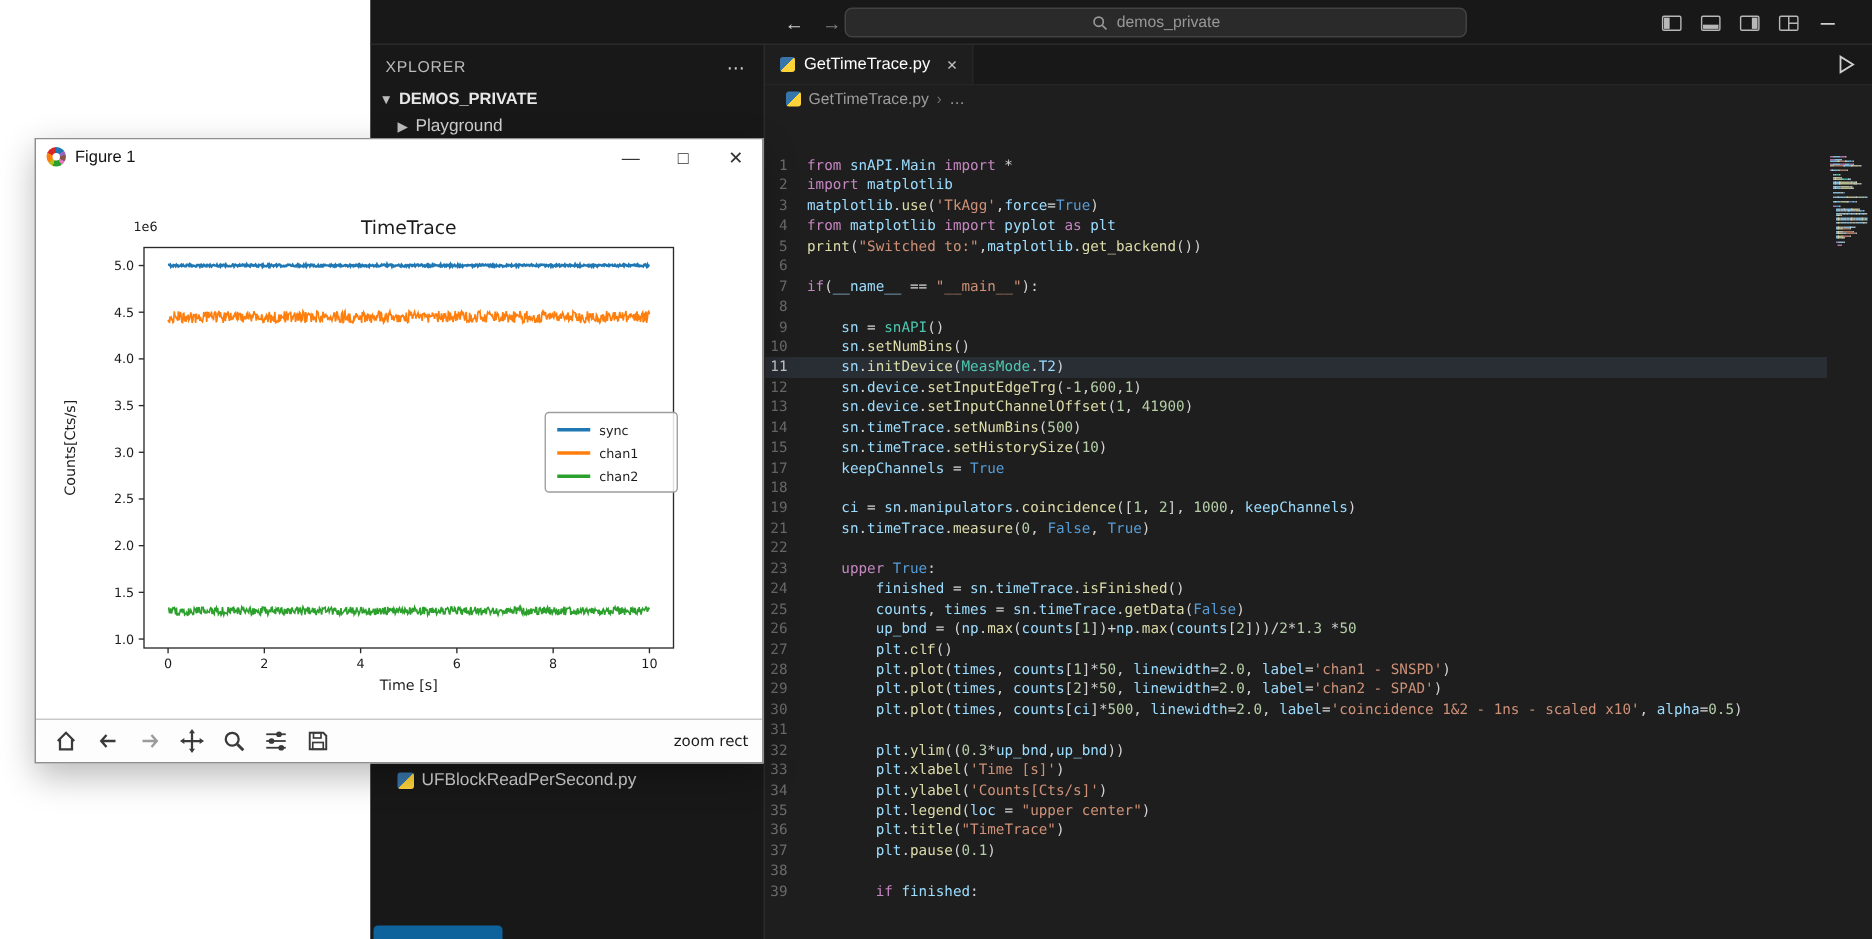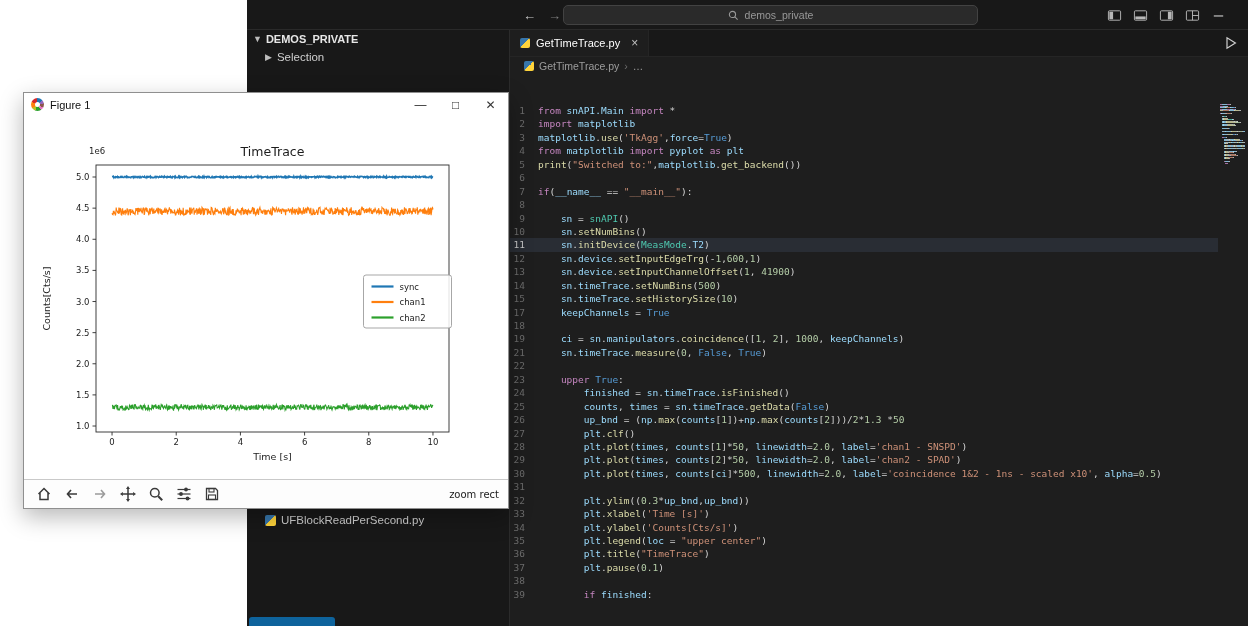--- a/index.html
+++ b/index.html
@@ -102,28 +102,32 @@
             <line x1="8" y1="3" x2="8" y2="13" stroke="#b8b8b8"></line>
             <line x1="8" y1="8" x2="14.5" y2="8" stroke="#b8b8b8"></line>
           </svg>
         <svg width="15" height="15" viewBox="0 0 16 16">
             <line x1="3" y1="8.5" x2="13" y2="8.5" stroke="#cfcfcf" stroke-width="1.2"></line>
           </svg>
       </div>
     </div>
 
     <div class="sidebar">
+      <div class="sb-header">
+        <span class="title">XPLORER</span>
+        <span class="dots">⋯</span>
+      </div>
       <div class="sb-root">
         <span class="chev">▼</span>
         <span>DEMOS_PRIVATE</span>
       </div>
       <div>
           <div class="tree-item">
             <span class="chev">▶</span>
-            <span>Selection</span>
+            <span>Playground</span>
           </div>
         </div>
       <div class="sb-bottom">
           <div class="tree-item">
             <span class="py-icon"></span>
             <span>UFBlockReadPerSecond.py</span>
           </div>
         </div>
       <div class="sb-selected"></div>
     </div>
@@ -165,21 +169,21 @@
           <div class="code-line"><span class="ln">15</span><span class="lc"><span style="color: rgb(212, 212, 212);">    </span><span style="color: rgb(156, 220, 254);">sn</span><span style="color: rgb(212, 212, 212);">.</span><span style="color: rgb(156, 220, 254);">timeTrace</span><span style="color: rgb(212, 212, 212);">.</span><span style="color: rgb(220, 220, 170);">setHistorySize</span><span style="color: rgb(212, 212, 212);">(</span><span style="color: rgb(181, 206, 168);">10</span><span style="color: rgb(212, 212, 212);">)</span></span></div>
           <div class="code-line"><span class="ln">17</span><span class="lc"><span style="color: rgb(212, 212, 212);">    </span><span style="color: rgb(156, 220, 254);">keepChannels</span><span style="color: rgb(212, 212, 212);"> = </span><span style="color: rgb(86, 156, 214);">True</span></span></div>
           <div class="code-line"><span class="ln">18</span><span class="lc"></span></div>
           <div class="code-line"><span class="ln">19</span><span class="lc"><span style="color: rgb(212, 212, 212);">    </span><span style="color: rgb(156, 220, 254);">ci</span><span style="color: rgb(212, 212, 212);"> = </span><span style="color: rgb(156, 220, 254);">sn</span><span style="color: rgb(212, 212, 212);">.</span><span style="color: rgb(156, 220, 254);">manipulators</span><span style="color: rgb(212, 212, 212);">.</span><span style="color: rgb(220, 220, 170);">coincidence</span><span style="color: rgb(212, 212, 212);">([</span><span style="color: rgb(181, 206, 168);">1</span><span style="color: rgb(212, 212, 212);">, </span><span style="color: rgb(181, 206, 168);">2</span><span style="color: rgb(212, 212, 212);">], </span><span style="color: rgb(181, 206, 168);">1000</span><span style="color: rgb(212, 212, 212);">, </span><span style="color: rgb(156, 220, 254);">keepChannels</span><span style="color: rgb(212, 212, 212);">)</span></span></div>
           <div class="code-line"><span class="ln">21</span><span class="lc"><span style="color: rgb(212, 212, 212);">    </span><span style="color: rgb(156, 220, 254);">sn</span><span style="color: rgb(212, 212, 212);">.</span><span style="color: rgb(156, 220, 254);">timeTrace</span><span style="color: rgb(212, 212, 212);">.</span><span style="color: rgb(220, 220, 170);">measure</span><span style="color: rgb(212, 212, 212);">(</span><span style="color: rgb(181, 206, 168);">0</span><span style="color: rgb(212, 212, 212);">, </span><span style="color: rgb(86, 156, 214);">False</span><span style="color: rgb(212, 212, 212);">, </span><span style="color: rgb(86, 156, 214);">True</span><span style="color: rgb(212, 212, 212);">)</span></span></div>
           <div class="code-line"><span class="ln">22</span><span class="lc"></span></div>
           <div class="code-line"><span class="ln">23</span><span class="lc"><span style="color: rgb(212, 212, 212);">    </span><span style="color: rgb(197, 134, 192);">upper </span><span style="color: rgb(86, 156, 214);">True</span><span style="color: rgb(212, 212, 212);">:</span></span></div>
           <div class="code-line"><span class="ln">24</span><span class="lc"><span style="color: rgb(212, 212, 212);">        </span><span style="color: rgb(156, 220, 254);">finished</span><span style="color: rgb(212, 212, 212);"> = </span><span style="color: rgb(156, 220, 254);">sn</span><span style="color: rgb(212, 212, 212);">.</span><span style="color: rgb(156, 220, 254);">timeTrace</span><span style="color: rgb(212, 212, 212);">.</span><span style="color: rgb(220, 220, 170);">isFinished</span><span style="color: rgb(212, 212, 212);">()</span></span></div>
           <div class="code-line"><span class="ln">25</span><span class="lc"><span style="color: rgb(212, 212, 212);">        </span><span style="color: rgb(156, 220, 254);">counts</span><span style="color: rgb(212, 212, 212);">, </span><span style="color: rgb(156, 220, 254);">times</span><span style="color: rgb(212, 212, 212);"> = </span><span style="color: rgb(156, 220, 254);">sn</span><span style="color: rgb(212, 212, 212);">.</span><span style="color: rgb(156, 220, 254);">timeTrace</span><span style="color: rgb(212, 212, 212);">.</span><span style="color: rgb(220, 220, 170);">getData</span><span style="color: rgb(212, 212, 212);">(</span><span style="color: rgb(86, 156, 214);">False</span><span style="color: rgb(212, 212, 212);">)</span></span></div>
           <div class="code-line"><span class="ln">26</span><span class="lc"><span style="color: rgb(212, 212, 212);">        </span><span style="color: rgb(156, 220, 254);">up_bnd</span><span style="color: rgb(212, 212, 212);"> = (</span><span style="color: rgb(156, 220, 254);">np</span><span style="color: rgb(212, 212, 212);">.</span><span style="color: rgb(220, 220, 170);">max</span><span style="color: rgb(212, 212, 212);">(</span><span style="color: rgb(156, 220, 254);">counts</span><span style="color: rgb(212, 212, 212);">[</span><span style="color: rgb(181, 206, 168);">1</span><span style="color: rgb(212, 212, 212);">])+</span><span style="color: rgb(156, 220, 254);">np</span><span style="color: rgb(212, 212, 212);">.</span><span style="color: rgb(220, 220, 170);">max</span><span style="color: rgb(212, 212, 212);">(</span><span style="color: rgb(156, 220, 254);">counts</span><span style="color: rgb(212, 212, 212);">[</span><span style="color: rgb(181, 206, 168);">2</span><span style="color: rgb(212, 212, 212);">]))/</span><span style="color: rgb(181, 206, 168);">2</span><span style="color: rgb(212, 212, 212);">*</span><span style="color: rgb(181, 206, 168);">1.3</span><span style="color: rgb(212, 212, 212);"> *</span><span style="color: rgb(181, 206, 168);">50</span></span></div>
-          <div class="code-line"><span class="ln">27</span><span class="lc"><span style="color: rgb(212, 212, 212);">        </span><span style="color: rgb(156, 220, 254);">plt</span><span style="color: rgb(212, 212, 212);">.</span><span style="color: rgb(220, 220, 170);">clf</span><span style="color: rgb(212, 212, 212);">()</span></span></div>
+          <div class="code-line"><span class="ln">27</span><span class="lc"><span style="color: rgb(212, 212, 212);">        </span><span style="color: rgb(156, 220, 254);">plt</span><span style="color: rgb(212, 212, 212);">.</span><span style="color: rgb(220, 220, 170); font-family: Liberation Mono, monospace;">clf</span><span style="color: rgb(212, 212, 212);">()</span></span></div>
           <div class="code-line"><span class="ln">28</span><span class="lc"><span style="color: rgb(212, 212, 212);">        </span><span style="color: rgb(156, 220, 254);">plt</span><span style="color: rgb(212, 212, 212);">.</span><span style="color: rgb(220, 220, 170);">plot</span><span style="color: rgb(212, 212, 212);">(</span><span style="color: rgb(156, 220, 254);">times</span><span style="color: rgb(212, 212, 212);">, </span><span style="color: rgb(156, 220, 254);">counts</span><span style="color: rgb(212, 212, 212);">[</span><span style="color: rgb(181, 206, 168);">1</span><span style="color: rgb(212, 212, 212);">]*</span><span style="color: rgb(181, 206, 168);">50</span><span style="color: rgb(212, 212, 212);">, </span><span style="color: rgb(156, 220, 254);">linewidth</span><span style="color: rgb(212, 212, 212);">=</span><span style="color: rgb(181, 206, 168);">2.0</span><span style="color: rgb(212, 212, 212);">, </span><span style="color: rgb(156, 220, 254);">label</span><span style="color: rgb(212, 212, 212);">=</span><span style="color: rgb(206, 145, 120);">'chan1 - SNSPD'</span><span style="color: rgb(212, 212, 212);">)</span></span></div>
           <div class="code-line"><span class="ln">29</span><span class="lc"><span style="color: rgb(212, 212, 212);">        </span><span style="color: rgb(156, 220, 254);">plt</span><span style="color: rgb(212, 212, 212);">.</span><span style="color: rgb(220, 220, 170);">plot</span><span style="color: rgb(212, 212, 212);">(</span><span style="color: rgb(156, 220, 254);">times</span><span style="color: rgb(212, 212, 212);">, </span><span style="color: rgb(156, 220, 254);">counts</span><span style="color: rgb(212, 212, 212);">[</span><span style="color: rgb(181, 206, 168);">2</span><span style="color: rgb(212, 212, 212);">]*</span><span style="color: rgb(181, 206, 168);">50</span><span style="color: rgb(212, 212, 212);">, </span><span style="color: rgb(156, 220, 254);">linewidth</span><span style="color: rgb(212, 212, 212);">=</span><span style="color: rgb(181, 206, 168);">2.0</span><span style="color: rgb(212, 212, 212);">, </span><span style="color: rgb(156, 220, 254);">label</span><span style="color: rgb(212, 212, 212);">=</span><span style="color: rgb(206, 145, 120);">'chan2 - SPAD'</span><span style="color: rgb(212, 212, 212);">)</span></span></div>
           <div class="code-line"><span class="ln">30</span><span class="lc"><span style="color: rgb(212, 212, 212);">        </span><span style="color: rgb(156, 220, 254);">plt</span><span style="color: rgb(212, 212, 212);">.</span><span style="color: rgb(220, 220, 170);">plot</span><span style="color: rgb(212, 212, 212);">(</span><span style="color: rgb(156, 220, 254);">times</span><span style="color: rgb(212, 212, 212);">, </span><span style="color: rgb(156, 220, 254);">counts</span><span style="color: rgb(212, 212, 212);">[</span><span style="color: rgb(156, 220, 254);">ci</span><span style="color: rgb(212, 212, 212);">]*</span><span style="color: rgb(181, 206, 168);">500</span><span style="color: rgb(212, 212, 212);">, </span><span style="color: rgb(156, 220, 254);">linewidth</span><span style="color: rgb(212, 212, 212);">=</span><span style="color: rgb(181, 206, 168);">2.0</span><span style="color: rgb(212, 212, 212);">, </span><span style="color: rgb(156, 220, 254);">label</span><span style="color: rgb(212, 212, 212);">=</span><span style="color: rgb(206, 145, 120);">'coincidence 1&amp;2 - 1ns - scaled x10'</span><span style="color: rgb(212, 212, 212);">, </span><span style="color: rgb(156, 220, 254);">alpha</span><span style="color: rgb(212, 212, 212);">=</span><span style="color: rgb(181, 206, 168);">0.5</span><span style="color: rgb(212, 212, 212);">)</span></span></div>
           <div class="code-line"><span class="ln">31</span><span class="lc"></span></div>
           <div class="code-line"><span class="ln">32</span><span class="lc"><span style="color: rgb(212, 212, 212);">        </span><span style="color: rgb(156, 220, 254);">plt</span><span style="color: rgb(212, 212, 212);">.</span><span style="color: rgb(220, 220, 170);">ylim</span><span style="color: rgb(212, 212, 212);">((</span><span style="color: rgb(181, 206, 168);">0.3</span><span style="color: rgb(212, 212, 212);">*</span><span style="color: rgb(156, 220, 254);">up_bnd</span><span style="color: rgb(212, 212, 212);">,</span><span style="color: rgb(156, 220, 254);">up_bnd</span><span style="color: rgb(212, 212, 212);">))</span></span></div>
           <div class="code-line"><span class="ln">33</span><span class="lc"><span style="color: rgb(212, 212, 212);">        </span><span style="color: rgb(156, 220, 254);">plt</span><span style="color: rgb(212, 212, 212);">.</span><span style="color: rgb(220, 220, 170);">xlabel</span><span style="color: rgb(212, 212, 212);">(</span><span style="color: rgb(206, 145, 120);">'Time [s]'</span><span style="color: rgb(212, 212, 212);">)</span></span></div>
           <div class="code-line"><span class="ln">34</span><span class="lc"><span style="color: rgb(212, 212, 212);">        </span><span style="color: rgb(156, 220, 254);">plt</span><span style="color: rgb(212, 212, 212);">.</span><span style="color: rgb(220, 220, 170);">ylabel</span><span style="color: rgb(212, 212, 212);">(</span><span style="color: rgb(206, 145, 120);">'Counts[Cts/s]'</span><span style="color: rgb(212, 212, 212);">)</span></span></div>
           <div class="code-line"><span class="ln">35</span><span class="lc"><span style="color: rgb(212, 212, 212);">        </span><span style="color: rgb(156, 220, 254);">plt</span><span style="color: rgb(212, 212, 212);">.</span><span style="color: rgb(220, 220, 170);">legend</span><span style="color: rgb(212, 212, 212);">(</span><span style="color: rgb(156, 220, 254);">loc</span><span style="color: rgb(212, 212, 212);"> = </span><span style="color: rgb(206, 145, 120);">"upper center"</span><span style="color: rgb(212, 212, 212);">)</span></span></div>
           <div class="code-line"><span class="ln">36</span><span class="lc"><span style="color: rgb(212, 212, 212);">        </span><span style="color: rgb(156, 220, 254);">plt</span><span style="color: rgb(212, 212, 212);">.</span><span style="color: rgb(220, 220, 170);">title</span><span style="color: rgb(212, 212, 212);">(</span><span style="color: rgb(206, 145, 120);">"TimeTrace"</span><span style="color: rgb(212, 212, 212);">)</span></span></div>
           <div class="code-line"><span class="ln">37</span><span class="lc"><span style="color: rgb(212, 212, 212);">        </span><span style="color: rgb(156, 220, 254);">plt</span><span style="color: rgb(212, 212, 212);">.</span><span style="color: rgb(220, 220, 170);">pause</span><span style="color: rgb(212, 212, 212);">(</span><span style="color: rgb(181, 206, 168);">0.1</span><span style="color: rgb(212, 212, 212);">)</span></span></div>

